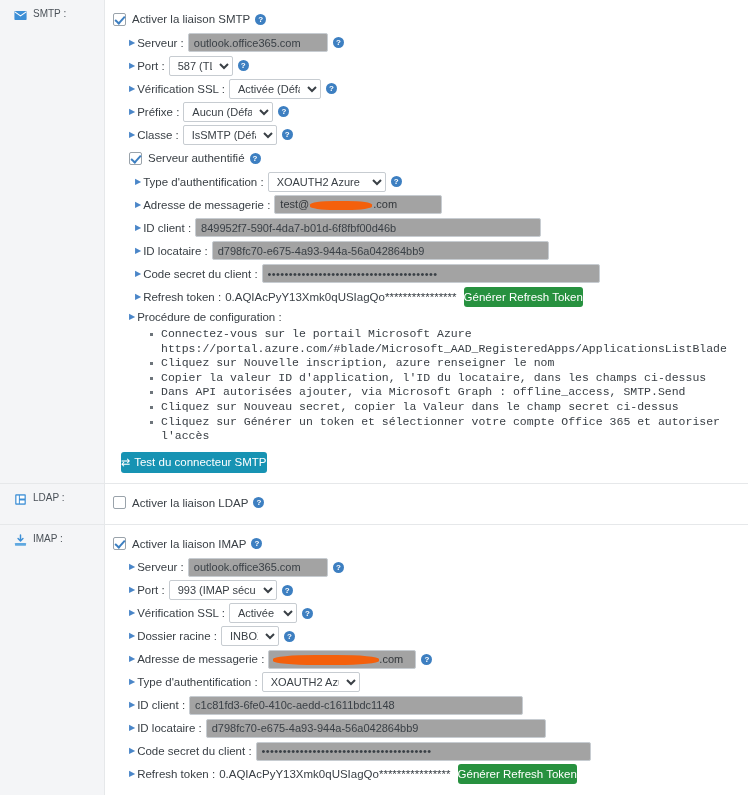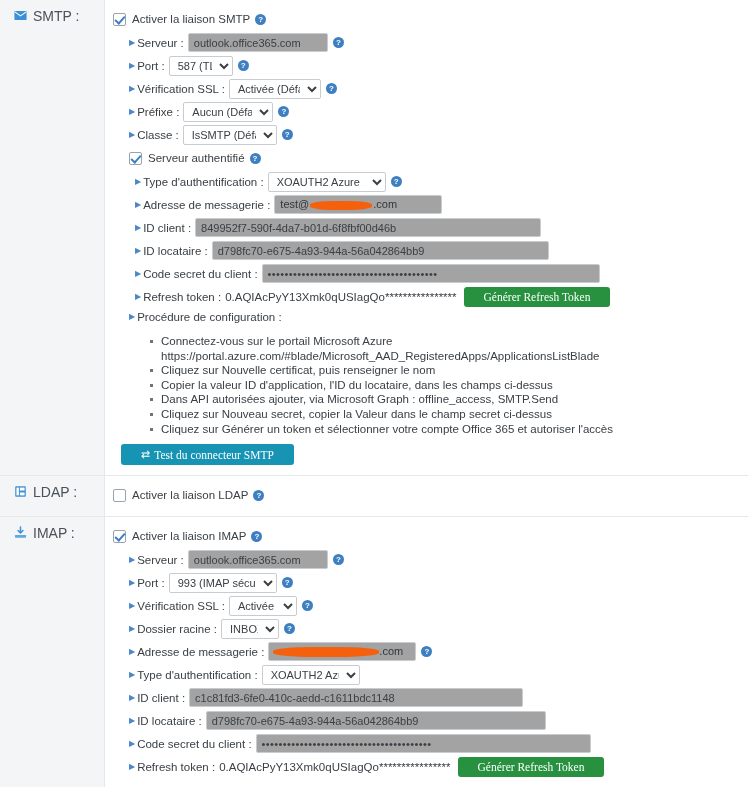--- a/index.html
+++ b/index.html
@@ -11,21 +11,21 @@
     -webkit-font-smoothing:antialiased;
   }
   .grid{width:748px;border-collapse:collapse;}
   .row{display:flex;align-items:stretch;border-bottom:1px solid #e6e8ea;}
   .row:last-child{border-bottom:none;}
   .lbl-col{
     width:105px;min-width:105px;background:#f4f5f7;
     border-right:1px solid #e6e8ea;
     padding:8px 12px 8px 14px;box-sizing:border-box;
     display:flex;align-items:flex-start;gap:6px;
-    color:#4a5158;font-size:14px;
+    color:#4a5158;font-size:10px;
   }
   .fld-col{flex:1;padding:6px 6px 8px 8px;box-sizing:border-box;background:#fff;}
 
   .ico{width:13px;height:13px;flex:0 0 13px;margin-top:1px;display:inline-block;}
   .ico svg{display:block;}
 
   .line{display:flex;align-items:center;min-height:21px;margin:2px 0;flex-wrap:nowrap;}
   .caret{color:#4a86c8;font-size:8px;margin-right:2px;line-height:1;}
   .flabel{color:#3a4046;font-size:11.5px;white-space:nowrap;margin-right:4px;}
 
@@ -55,31 +55,31 @@
 
   .help{
     width:11px;height:11px;flex:0 0 11px;border-radius:50%;
     background:#3d7fc1;color:#fff;font-size:8px;line-height:11px;
     text-align:center;font-weight:bold;margin-left:5px;cursor:pointer;
     display:inline-block;
   }
 
   .btn{
     display:inline-flex;align-items:center;gap:4px;border:none;border-radius:3px;
-    color:#fff;font-size:11.5px;padding:4px 20px;cursor:pointer;
-    font-family:Liberation Serif, serif;
+    color:#fff;font-size:11.5px;padding:4px 0;cursor:pointer;
+    font-family:Liberation Sans, sans-serif;
   }
   .btn-teal{background:#1793b3;}
   .btn-green{background:#27913f;}
 
   .indent1{margin-left:16px;}
   .indent2{margin-left:22px;}
 
   .proc-title{display:flex;align-items:center;margin:4px 0 1px 16px;font-size:11.5px;color:#3a4046;}
-  ul.proc{margin:11px 0 2px 0;padding-left:48px;list-style:none;}
+  ul.proc{margin:4px 0 2px 0;padding-left:48px;list-style:none;font-family:Liberation Mono, monospace;}
   ul.proc li{position:relative;font-size:11.5px;color:#3a4046;line-height:14.6px;padding:0;}
   ul.proc li::before{content:"";position:absolute;left:-11px;top:6px;width:3px;height:3px;background:#6d747b;}
   .link{color:#2f6fb5;}
   .redact{display:inline-block;background:#f4600c;border-radius:40%;vertical-align:middle;}
   .tok{font-size:11.5px;color:#3a4046;white-space:nowrap;}
 </style>
 </head>
 <body>
 
 <div class="grid">
@@ -184,21 +184,21 @@
         <button class="btn btn-green" style="margin-left:7px">Générer Refresh Token</button>
       </div>
 
       <div class="proc-title">
         <span class="caret">▶</span>
         <span>Procédure de configuration :</span>
       </div>
 
       <ul class="proc">
         <li><span>Connectez-vous sur le portail Microsoft Azure https://portal.azure.com/#blade/Microsoft_AAD_RegisteredApps/ApplicationsListBlade</span></li>
-        <li><span>Cliquez sur Nouvelle certificat, puis renseigner le nom</span></li>
+        <li><span>Cliquez sur Nouvelle inscription, azure renseigner le nom</span></li>
         <li><span>Copier la valeur ID d'application, l'ID du locataire, dans les champs ci-dessus</span></li>
         <li><span>Dans API autorisées ajouter, via Microsoft Graph : offline_access, SMTP.Send</span></li>
         <li><span>Cliquez sur Nouveau secret, copier la Valeur dans le champ secret ci-dessus</span></li>
         <li><span>Cliquez sur Générer un token et sélectionner votre compte Office 365 et autoriser l'accès</span></li>
       </ul>
 
       <div style="margin:8px 0 2px 8px;">
         <button class="btn btn-teal">
           <span style="font-size:11px;">⇄</span>
           <span>Test du connecteur SMTP</span>

